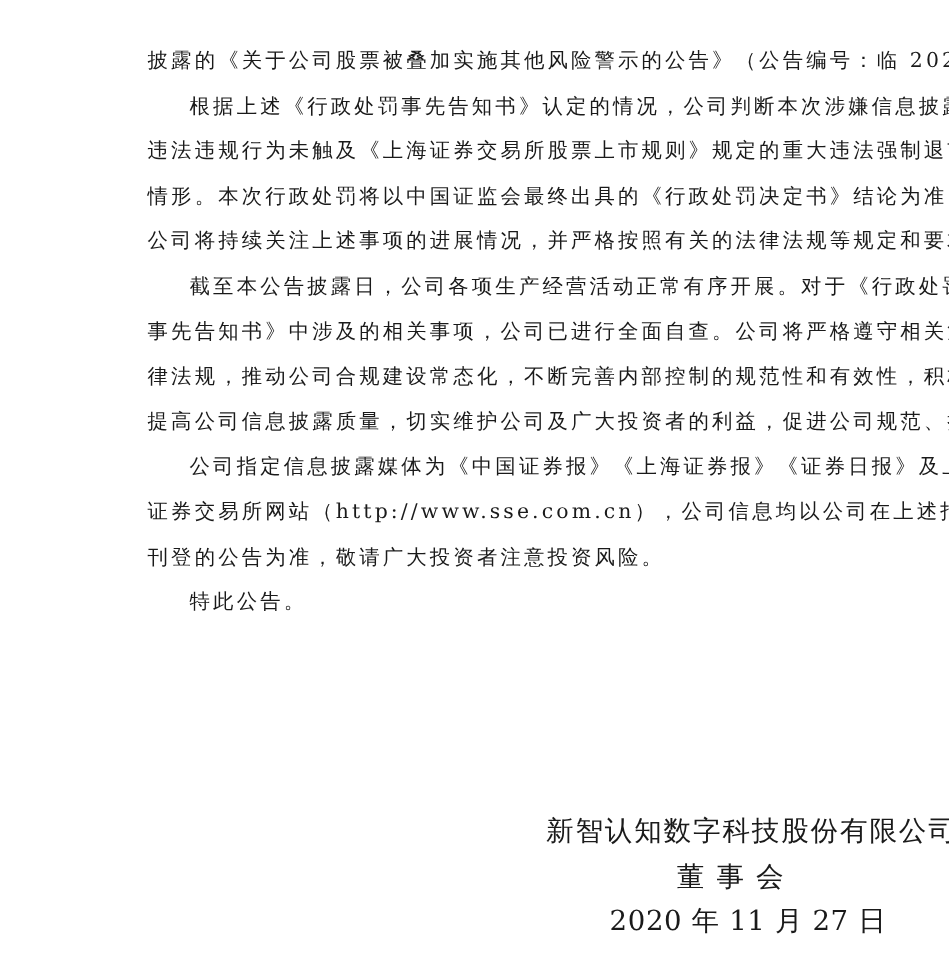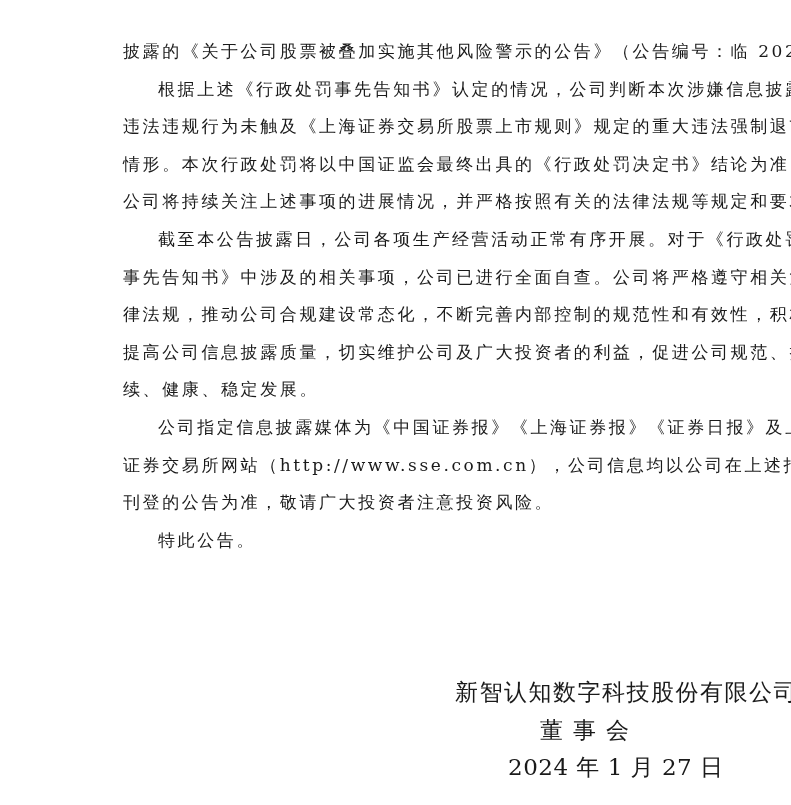--- a/index.html
+++ b/index.html
@@ -5,21 +5,21 @@
   html, body { margin: 0; padding: 0; background: #ffffff; }
   body { width: 791px; height: 805px; position: relative; overflow: hidden;
          font-family: "DejaVu Serif", "Liberation Serif", serif; color: #1a1a1a; }
   .page { position: absolute; left: 123px; top: 33px; width: 554px; }
   .line { height: 37.6px; line-height: 37.6px; font-size: 17px; white-space: nowrap;
           letter-spacing: 2.6px; text-align-last: justify; text-align: justify; }
   .line.last { text-align-last: left; }
   .indent { padding-left: 35px; }
   .sig { position: absolute; font-size: 23px; letter-spacing: 1.5px; white-space: nowrap; }
   .sig.company { left: 455px; top: 677px; }
-  .sig.board { left: 540px; top: 715px; letter-spacing: 10px; }
+  .sig.board { left: 564px; top: 715px; letter-spacing: 10px; }
   .sig.date { left: 508px; top: 752px; letter-spacing: 0.5px; }
 </style>
 </head>
 <body>
 
 <div class="page">
 
   <div>
     <div class="line">披露的《关于公司股票被叠加实施其他风险警示的公告》（公告编号：临 2024-</div>
   </div>
@@ -29,29 +29,28 @@
     <div class="line">违法违规行为未触及《上海证券交易所股票上市规则》规定的重大违法强制退市</div>
     <div class="line">情形。本次行政处罚将以中国证监会最终出具的《行政处罚决定书》结论为准。</div>
     <div class="line">公司将持续关注上述事项的进展情况，并严格按照有关的法律法规等规定和要求</div>
   </div>
 
   <div>
     <div class="line indent">截至本公告披露日，公司各项生产经营活动正常有序开展。对于《行政处罚</div>
     <div class="line">事先告知书》中涉及的相关事项，公司已进行全面自查。公司将严格遵守相关法</div>
     <div class="line">律法规，推动公司合规建设常态化，不断完善内部控制的规范性和有效性，积极</div>
     <div class="line">提高公司信息披露质量，切实维护公司及广大投资者的利益，促进公司规范、持</div>
-    <div class="line last">续、健康、稳定发展。</div>
   </div>
 
   <div>
     <div class="line indent">公司指定信息披露媒体为《中国证券报》《上海证券报》《证券日报》及上海</div>
     <div class="line">证券交易所网站（http://www.sse.com.cn），公司信息均以公司在上述指定媒体</div>
     <div class="line last">刊登的公告为准，敬请广大投资者注意投资风险。</div>
   </div>
 
   <div>
     <div class="line indent last">特此公告。</div>
   </div>
 </div>
 
 <div class="sig company">新智认知数字科技股份有限公司</div>
 <div class="sig board">董事会</div>
-<div class="sig date">2024 年 1 月 27 日</div>
+<div class="sig date">2020 年 11 月 27 日</div>
 
 </body></html>

